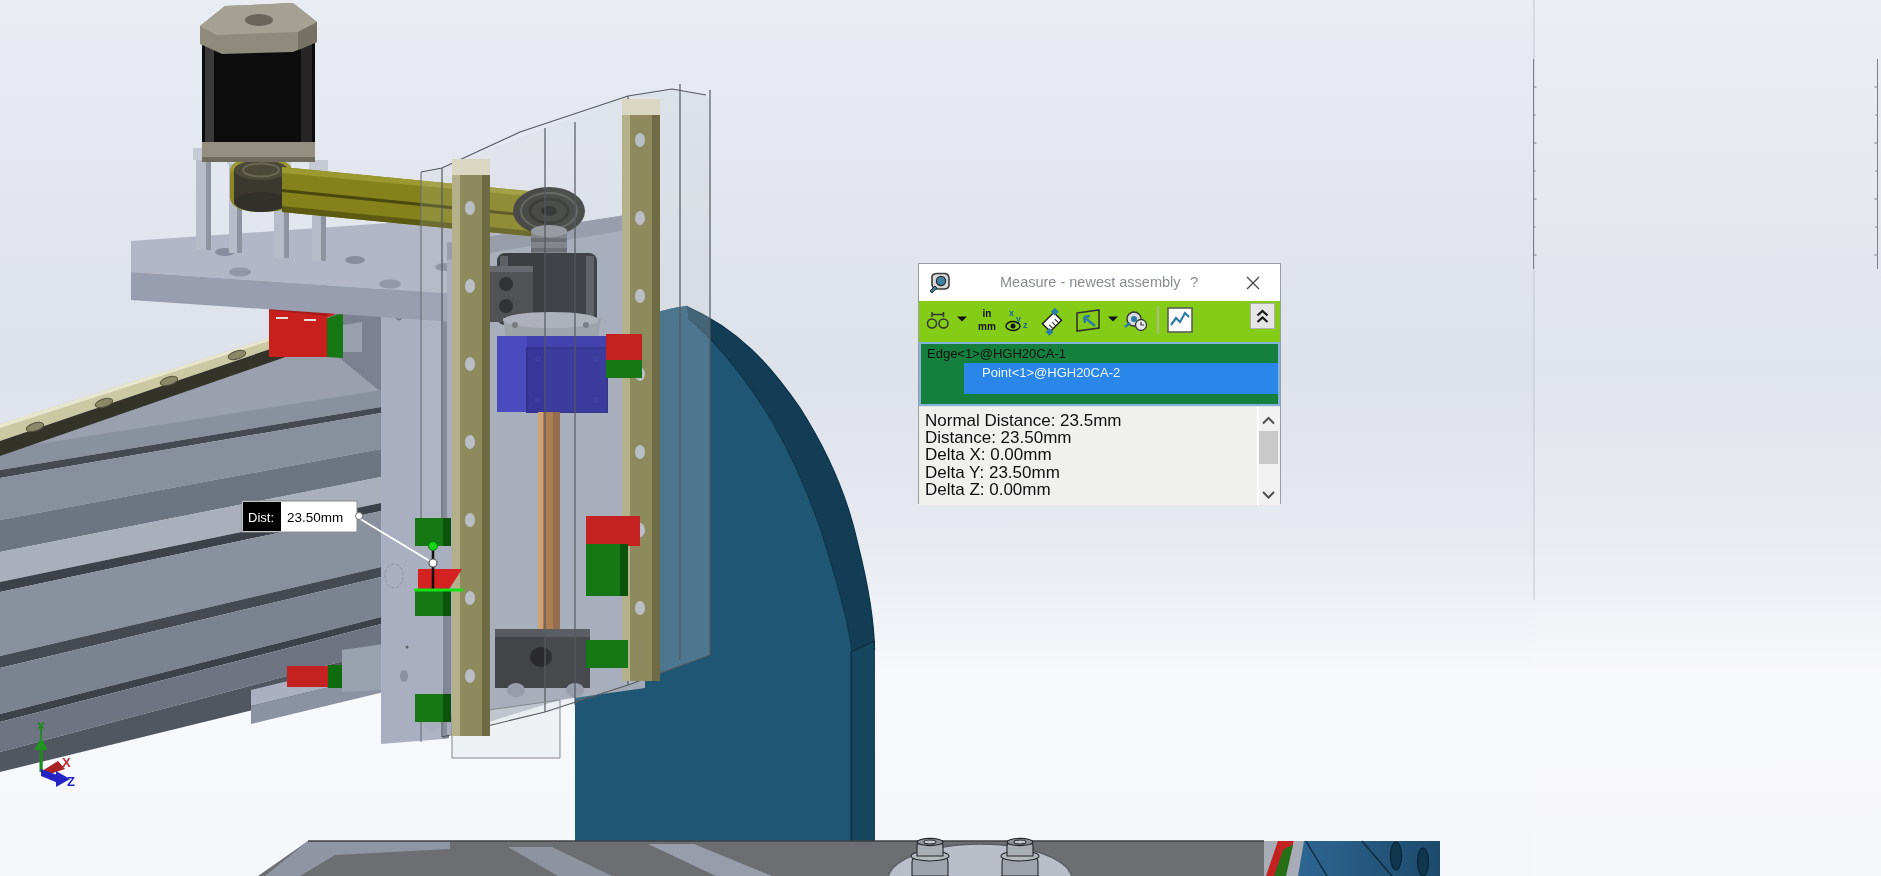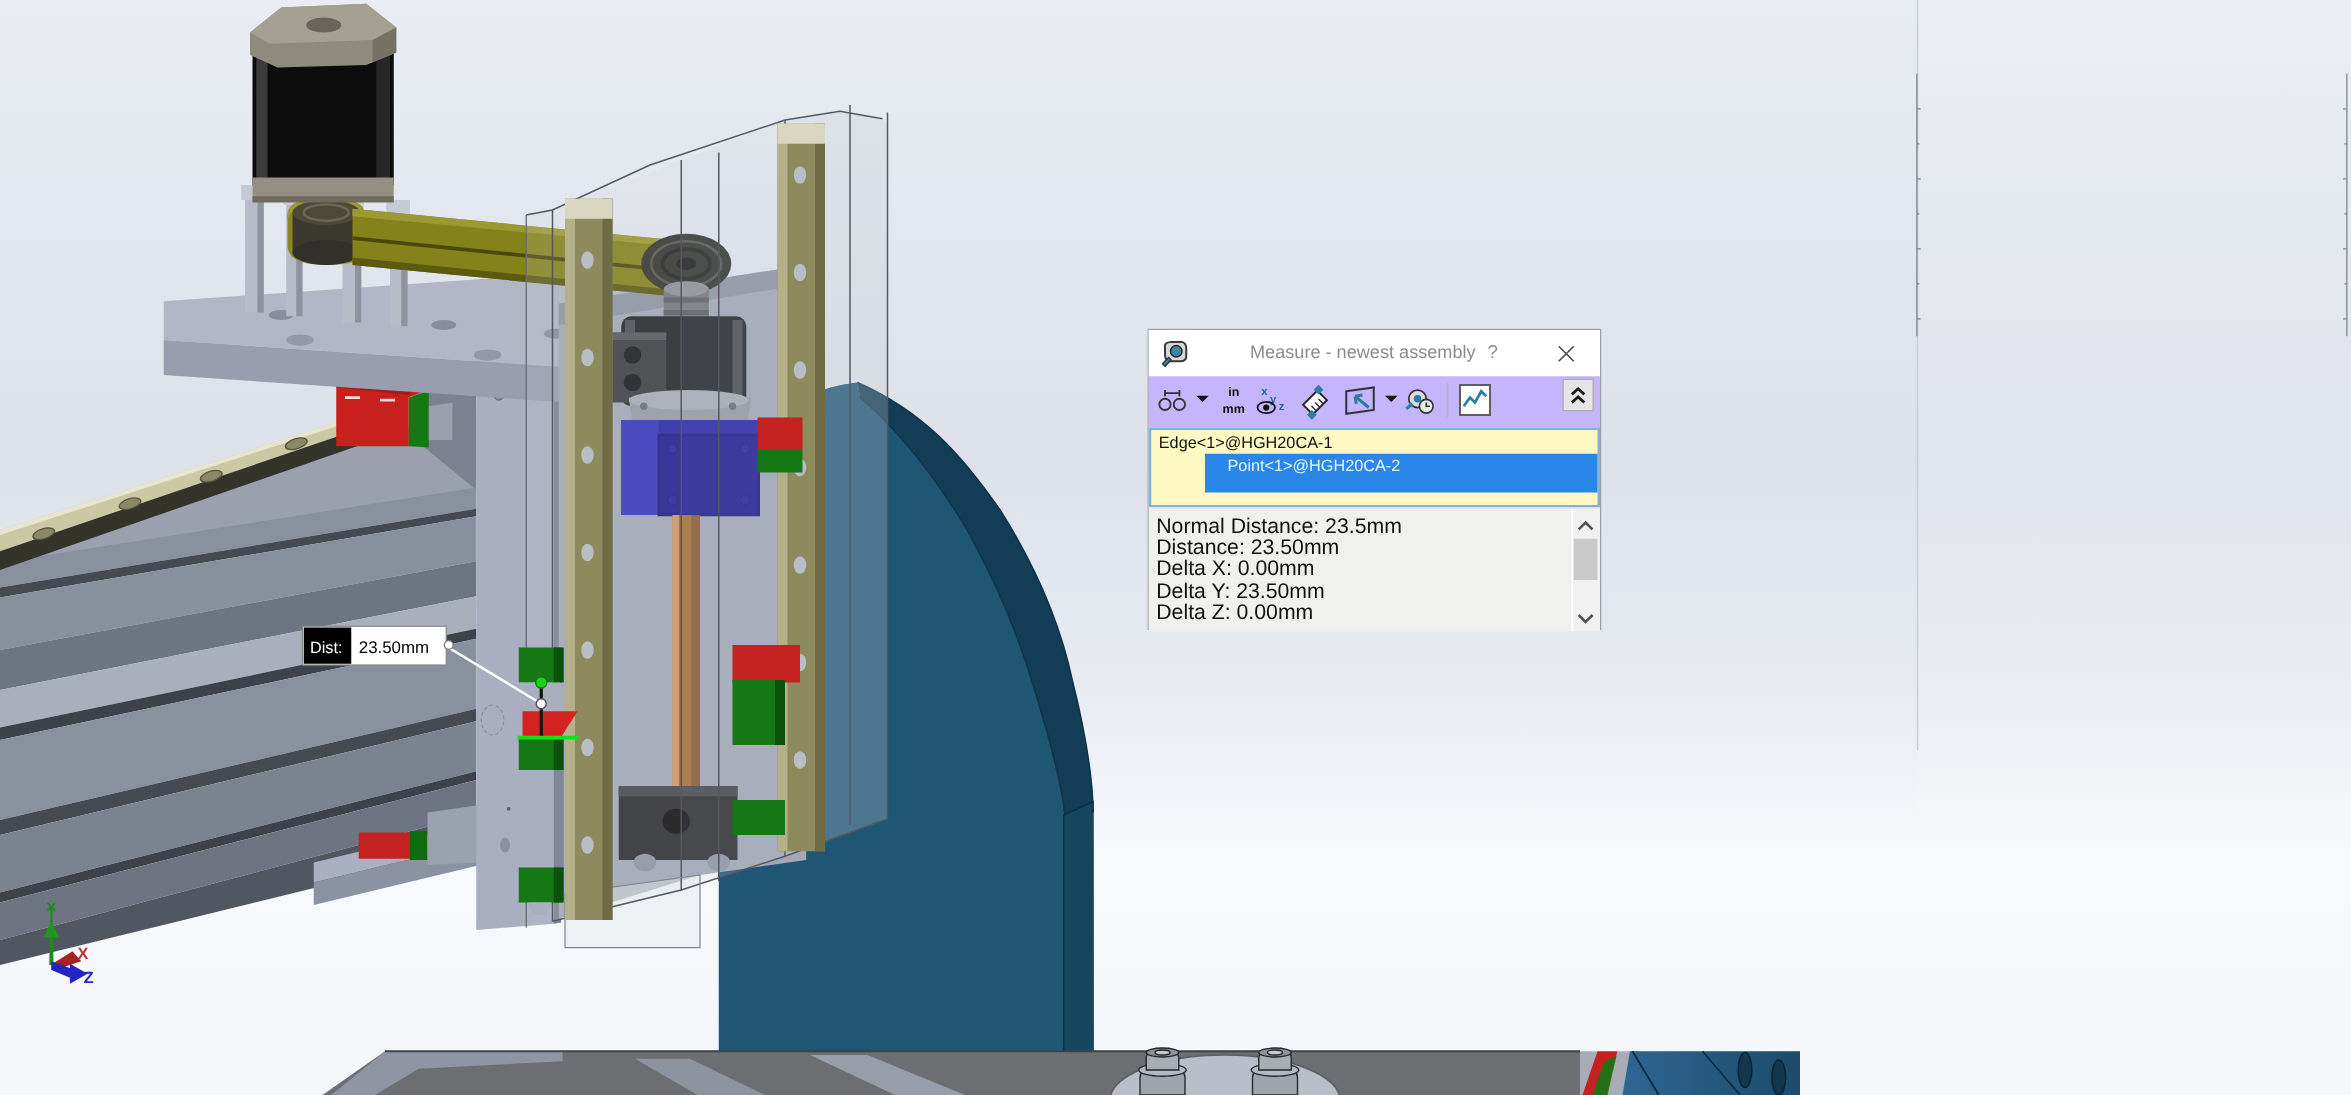--- a/index.html
+++ b/index.html
@@ -3,22 +3,22 @@
 <meta charset="utf-8">
 <style>
   html,body{margin:0;padding:0;width:1881px;height:876px;overflow:hidden;
     font-family:"Liberation Sans",sans-serif;}
   #scene{position:absolute;left:0;top:0;width:1881px;height:876px;}
   #dlg{position:absolute;left:918px;top:263px;width:363px;height:241px;
     background:#fff;border:1px solid #9a9da2;box-sizing:border-box;}
   #dlg .title{position:relative;height:37px;background:#fff;}
   #dlg .title .txt{position:absolute;left:37px;top:10px;font-size:14.5px;color:#888c91;margin-left:44px;}
   #dlg .title .q{position:absolute;left:271px;top:9px;font-size:15px;color:#888c91;}
-  #dlg .tb{position:relative;height:41px;background:#c4b5fd;}
-  #dlg .list{position:relative;height:64px;background:#fef9c3;border:2px solid #82b2dc;box-sizing:border-box;font-size:13px;}
+  #dlg .tb{position:relative;height:41px;background:#84cc16;}
+  #dlg .list{position:relative;height:64px;background:#15803d;border:2px solid #82b2dc;box-sizing:border-box;font-size:13px;}
   #dlg .row1{height:19px;line-height:19px;padding-left:6px;color:#101010;}
   #dlg .row2{height:31px;line-height:20px;padding-left:18px;background:#2a86e8;color:#eaf5ff;margin-left:43px;}
   #dlg .res{position:relative;height:98px;background:#f0f0ef;border-top:1px solid #e3e3e3;font-size:17px;color:#101010;}
   #dlg .res .lines{position:absolute;left:6px;top:5px;line-height:17.2px;}
 </style>
 </head>
 <body>
 <svg id="scene" width="1881" height="876" viewBox="0 0 1881 876">
   <defs>
     <linearGradient id="bg" x1="0" y1="0" x2="0" y2="1">

